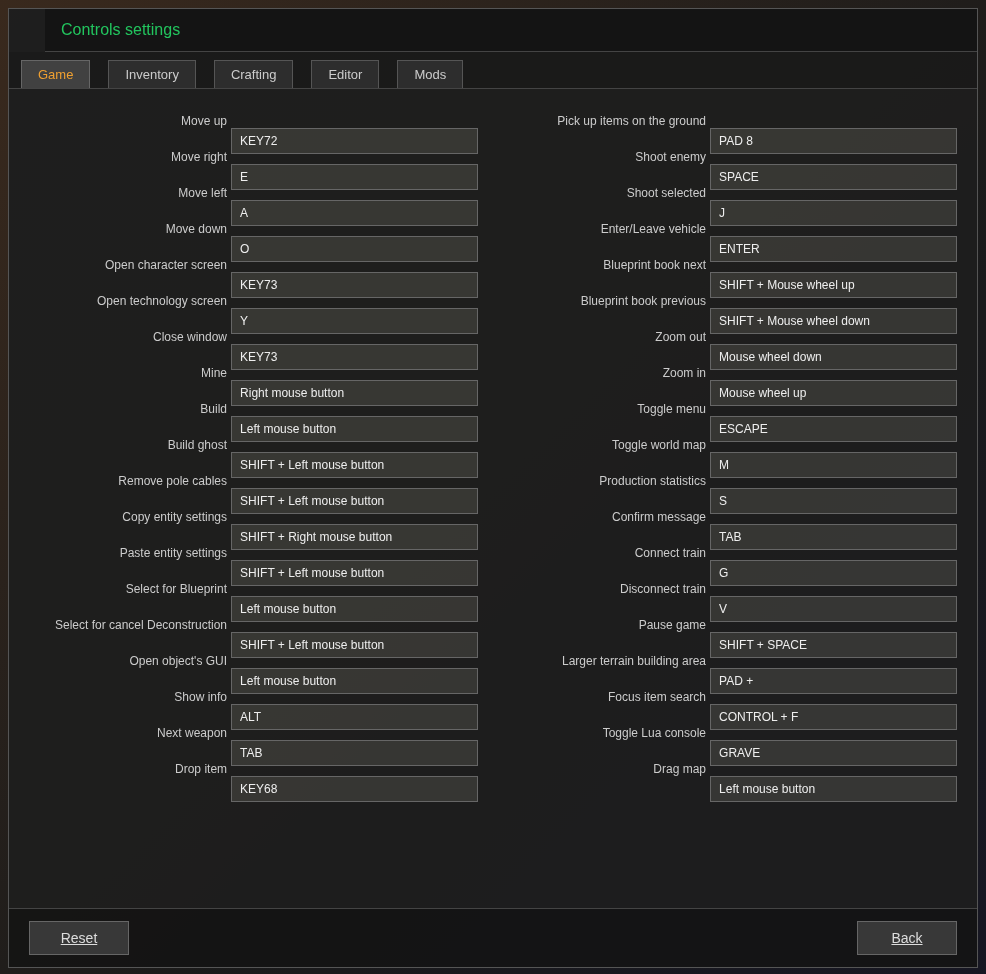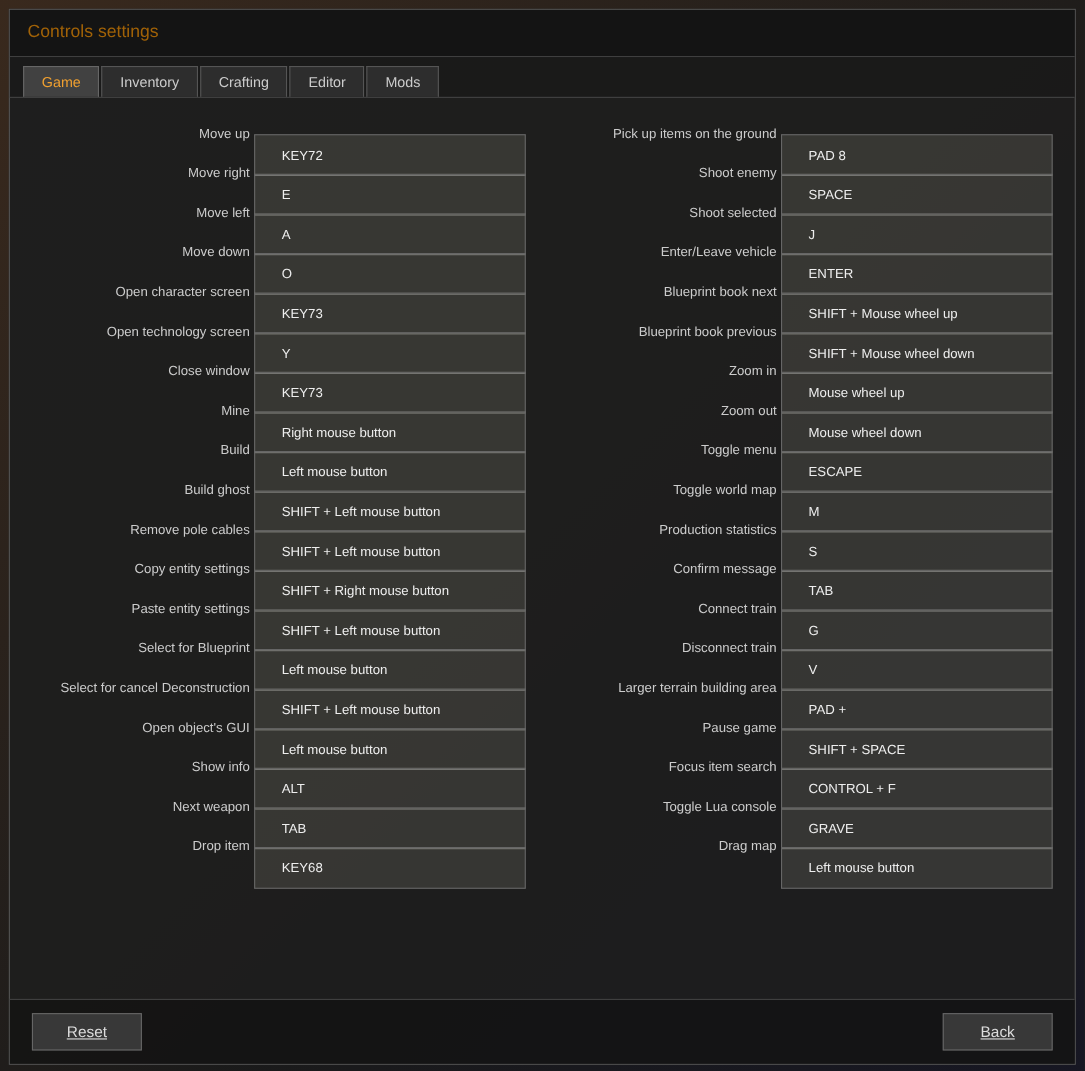--- a/index.html
+++ b/index.html
@@ -27,30 +27,31 @@
       background: rgba(30,30,30,0.97);
       border: 1px solid #555;
       z-index: 1;
       display: flex;
       flex-direction: column;
     }
     .dialog-title {
       background: rgba(20,20,20,0.95);
       padding: 12px 16px;
       font-size: 16px;
-      color: #a16207;
+      color: #22c55e;
       font-weight: normal;
       border-bottom: 1px solid #444;
+      margin-left: 36px;
     }
     .tabs {
       display: flex;
       padding: 8px 12px 0;
       background: rgba(25,25,25,0.9);
       border-bottom: 1px solid #444;
-      gap: 2px;
+      gap: 18px;
     }
     .tab {
       padding: 6px 16px;
       cursor: pointer;
       border: 1px solid #555;
       border-bottom: none;
       background: rgba(50,50,50,0.8);
       color: #ccc;
       font-size: 13px;
     }
@@ -81,23 +82,23 @@
       padding-right: 4px;
       color: #ccc;
       font-size: 12px;
       white-space: nowrap;
     }
     .control-value {
       flex: 1;
       background: rgba(200,200,180,0.15);
       border: 1px solid #666;
       color: #eee;
-      padding: 4px 24px;
+      padding: 4px 8px;
       font-size: 12px;
-      height: 38px;
+      height: 26px;
       display: flex;
       align-items: center;
       cursor: pointer;
       white-space: nowrap;
       overflow: hidden;
       margin-top: 40px;
     }
     .footer {
       display: flex;
       justify-content: space-between;
@@ -229,28 +230,28 @@
         </div>
         <div class="control-row">
           <div class="control-label">Blueprint book next</div>
           <div class="control-value">SHIFT + Mouse wheel up</div>
         </div>
         <div class="control-row">
           <div class="control-label">Blueprint book previous</div>
           <div class="control-value">SHIFT + Mouse wheel down</div>
         </div>
         <div class="control-row">
+          <div class="control-label">Zoom out</div>
+          <div class="control-value">Mouse wheel down</div>
+        </div>
+        <div class="control-row">
           <div class="control-label">Zoom in</div>
           <div class="control-value">Mouse wheel up</div>
         </div>
         <div class="control-row">
-          <div class="control-label">Zoom out</div>
-          <div class="control-value">Mouse wheel down</div>
-        </div>
-        <div class="control-row">
           <div class="control-label">Toggle menu</div>
           <div class="control-value">ESCAPE</div>
         </div>
         <div class="control-row">
           <div class="control-label">Toggle world map</div>
           <div class="control-value">M</div>
         </div>
         <div class="control-row">
           <div class="control-label">Production statistics</div>
           <div class="control-value">S</div>
@@ -261,26 +262,26 @@
         </div>
         <div class="control-row">
           <div class="control-label">Connect train</div>
           <div class="control-value">G</div>
         </div>
         <div class="control-row">
           <div class="control-label">Disconnect train</div>
           <div class="control-value">V</div>
         </div>
         <div class="control-row">
+          <div class="control-label">Pause game</div>
+          <div class="control-value">SHIFT + SPACE</div>
+        </div>
+        <div class="control-row">
           <div class="control-label">Larger terrain building area</div>
           <div class="control-value">PAD +</div>
-        </div>
-        <div class="control-row">
-          <div class="control-label">Pause game</div>
-          <div class="control-value">SHIFT + SPACE</div>
         </div>
         <div class="control-row">
           <div class="control-label">Focus item search</div>
           <div class="control-value">CONTROL + F</div>
         </div>
         <div class="control-row">
           <div class="control-label">Toggle Lua console</div>
           <div class="control-value">GRAVE</div>
         </div>
         <div class="control-row">

